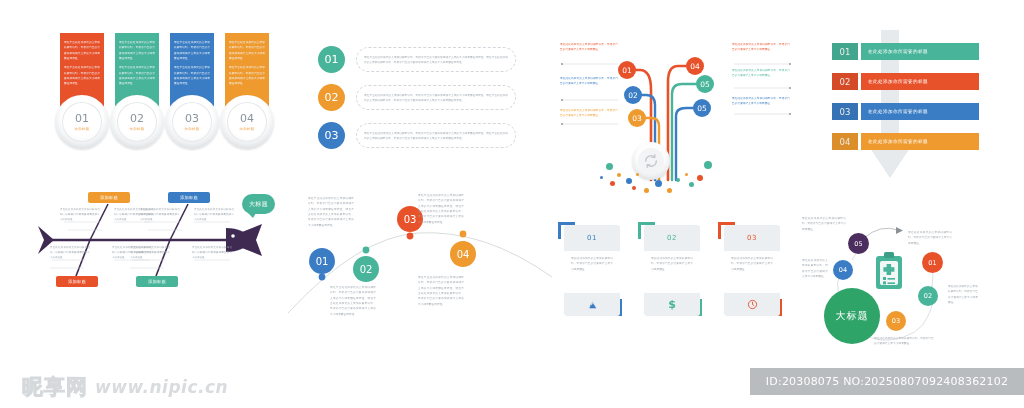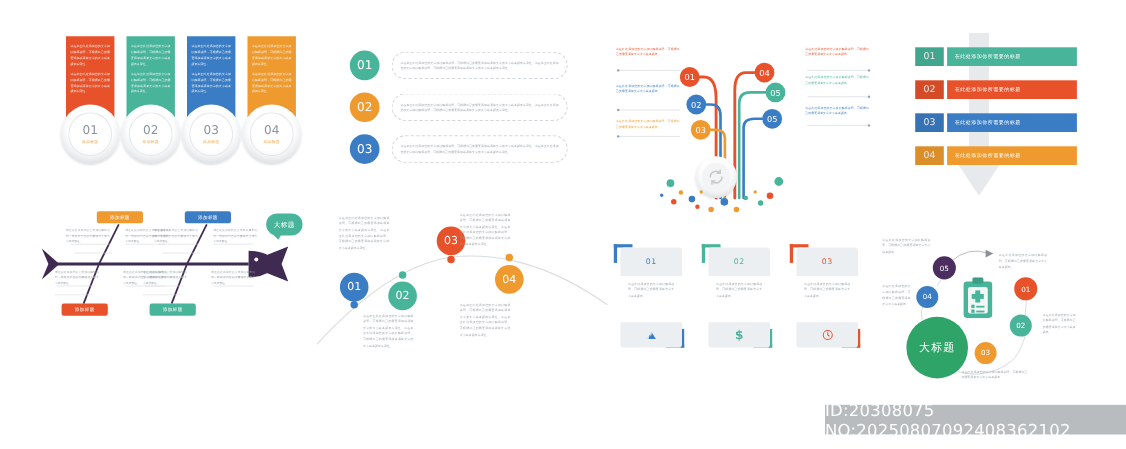--- a/index.html
+++ b/index.html
@@ -109,21 +109,21 @@
     justify-content:center;letter-spacing:1px;}
   .ctxt{position:absolute;width:44px;}
   .ctxt p{margin:0 0 2px 0;}
 
   
   .wm{position:absolute;left:22px;top:372px;height:30px;display:flex;align-items:center;gap:7px;}
   .wm .cjk{font-size:21px;color:#ffffff;letter-spacing:1px;
     -webkit-text-stroke:1px #d6d9db;text-shadow:0 0 0 #d6d9db;font-weight:700;}
   .wm .url{font-size:17px;color:#d9dcde;font-style:italic;font-weight:700;letter-spacing:.5px;}
   .idbar{position:absolute;right:0;top:368px;width:274px;height:27px;background:#b9bcbe;
-    display:flex;align-items:center;justify-content:center;color:#fdfdfd;font-size:15px;letter-spacing:.2px;}
+    display:flex;align-items:center;justify-content:center;color:#fdfdfd;font-size:11px;letter-spacing:.2px;}
 </style>
 </head>
 <body>
 
 <div class="canvas">
 
   <div class="blk" id="sec-banners">
     <div class="ban" style="left:0px;background:#e8522b;">
       <div class="bt">
           <p class="filler w">请在单击此处添加您的文字加以解释说明，可根据自己的需要添加或调整文字的大小或者颜色等属性。</p>
@@ -562,18 +562,20 @@
       </div>
     <div class="ctxt" style="left:146px;top:68px;width:30px;">
         <p class="filler">请在此处添加您的文字加以解释说明，可根据自己的需要调整文字大小或者颜色。</p>
       </div>
     <div class="ctxt" style="left:72px;top:120px;width:60px;">
         <p class="filler">请在此处添加您的文字加以解释说明，可根据自己的需要调整文字大小或者颜色。</p>
       </div>
   </div>
 
   <div class="wm">
+    <span class="cjk">昵享网</span>
+    <span class="url">www.nipic.cn</span>
   </div>
   <div class="idbar">
     <span>ID:20308075 NO:20250807092408362102</span>
   </div>
 
 </div>
 
 </body></html>

